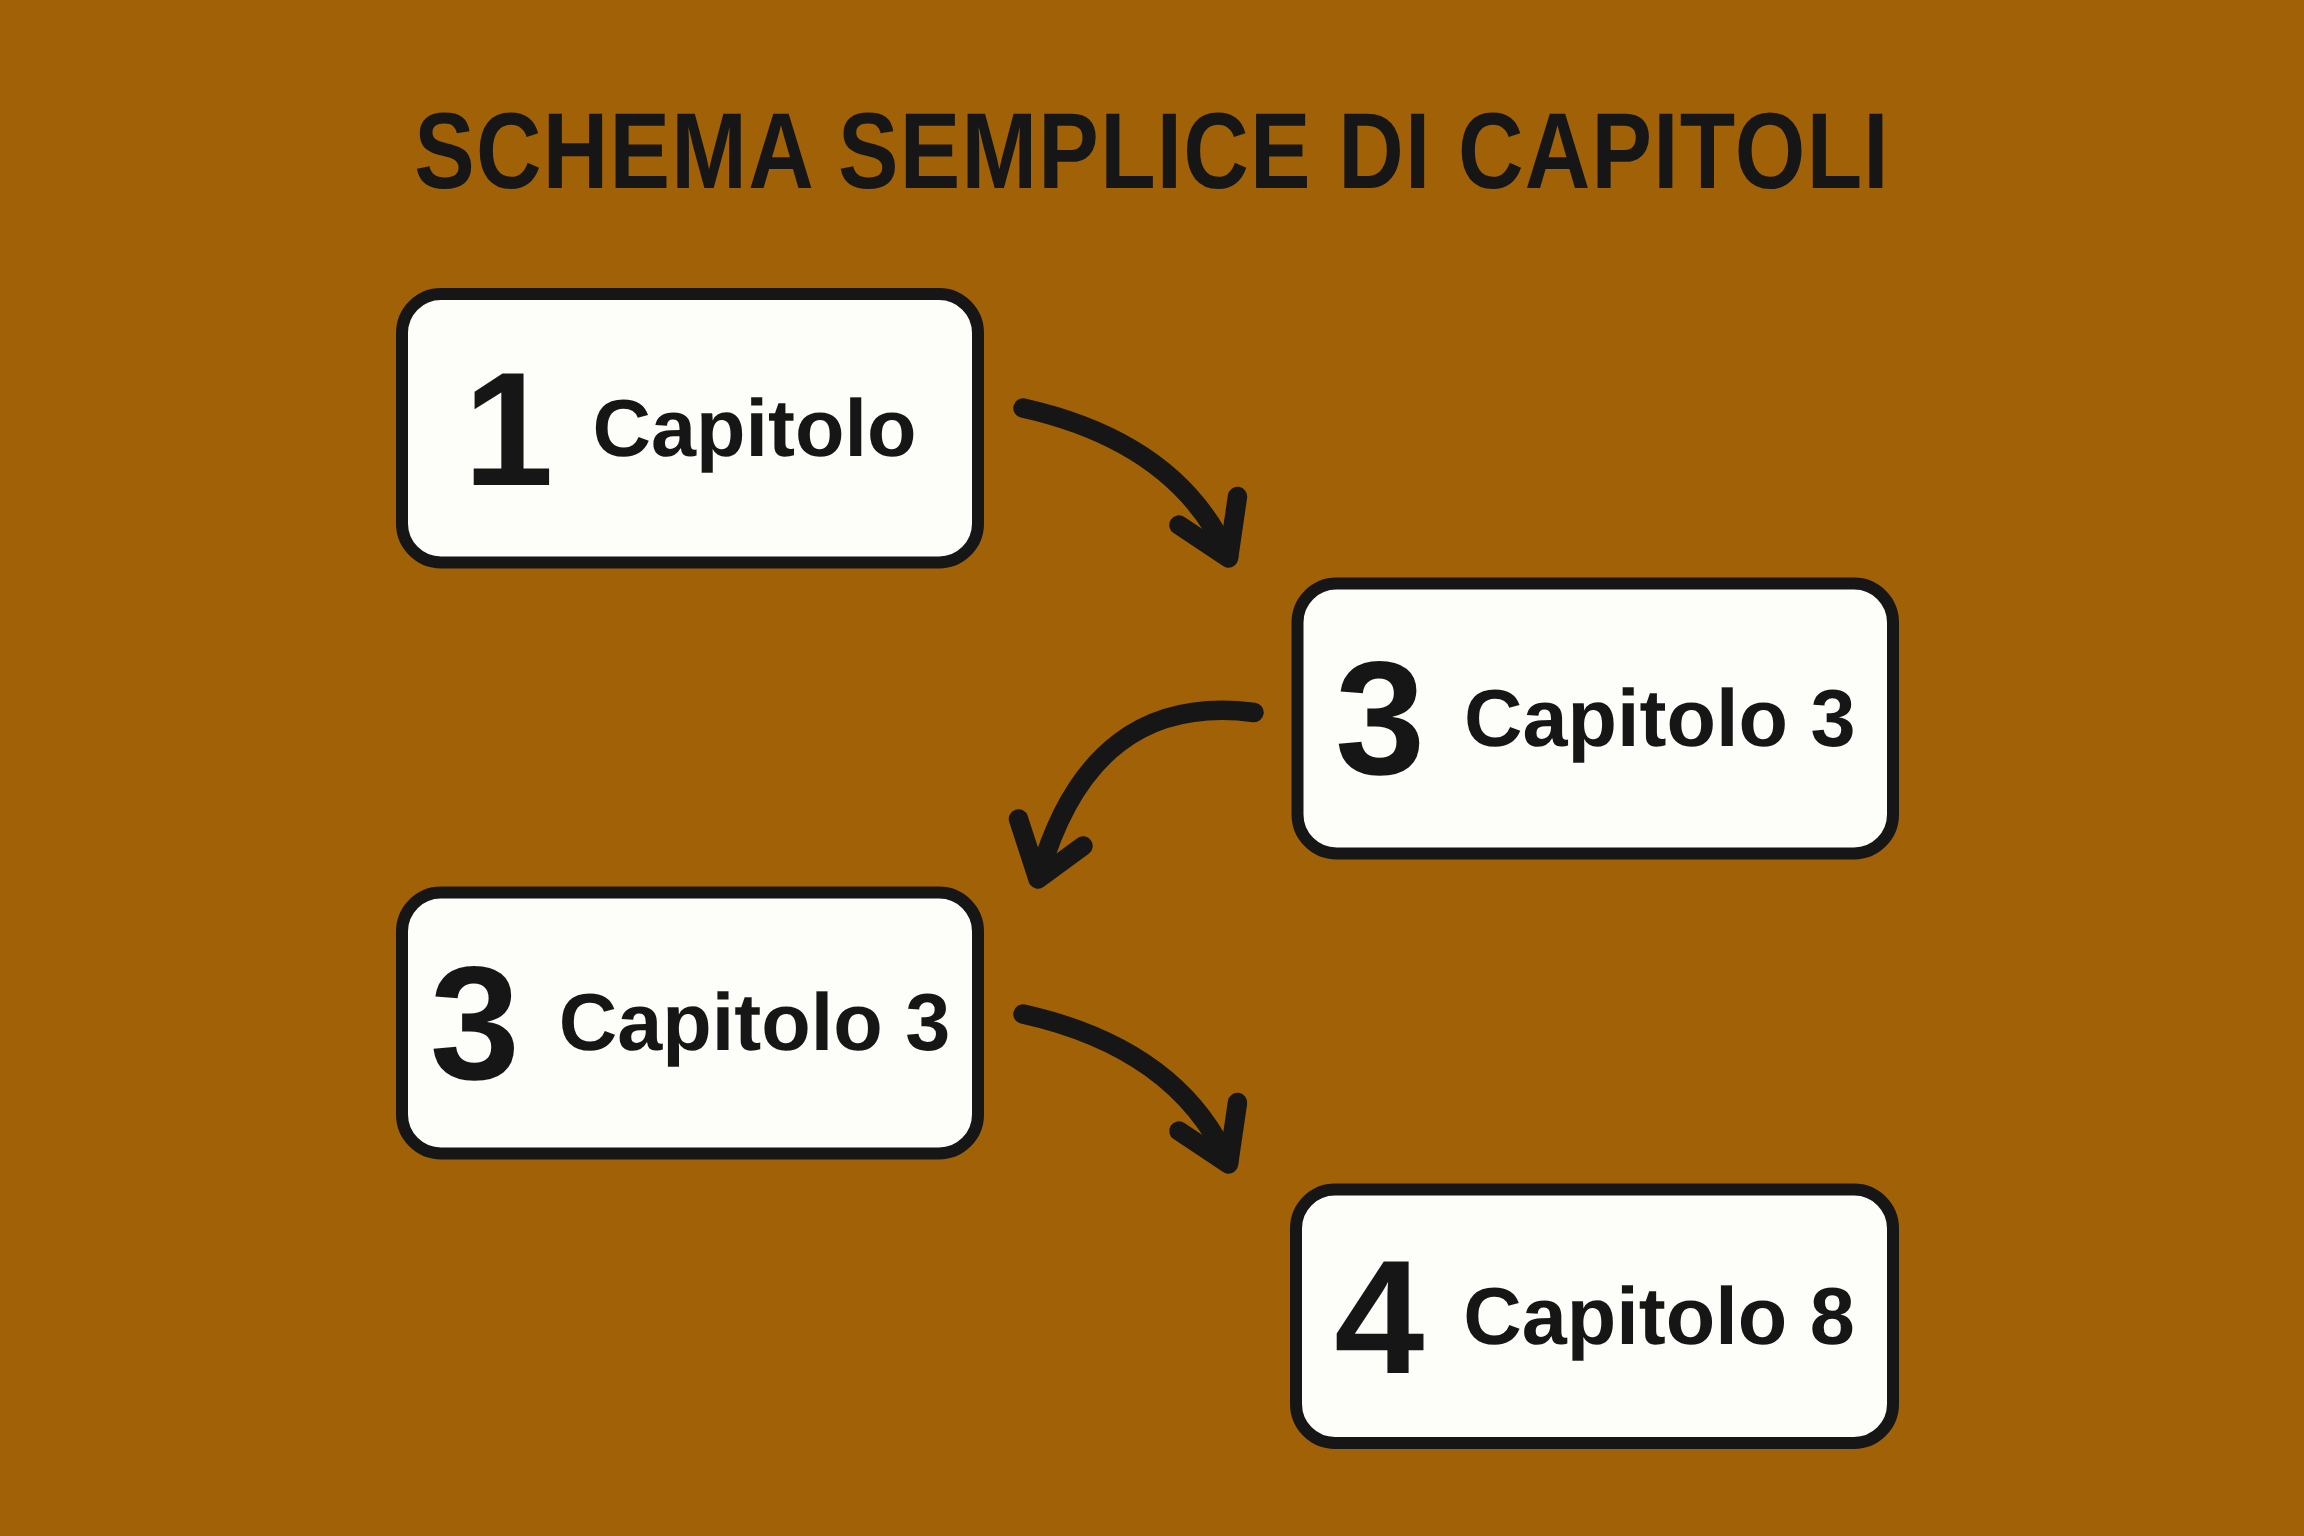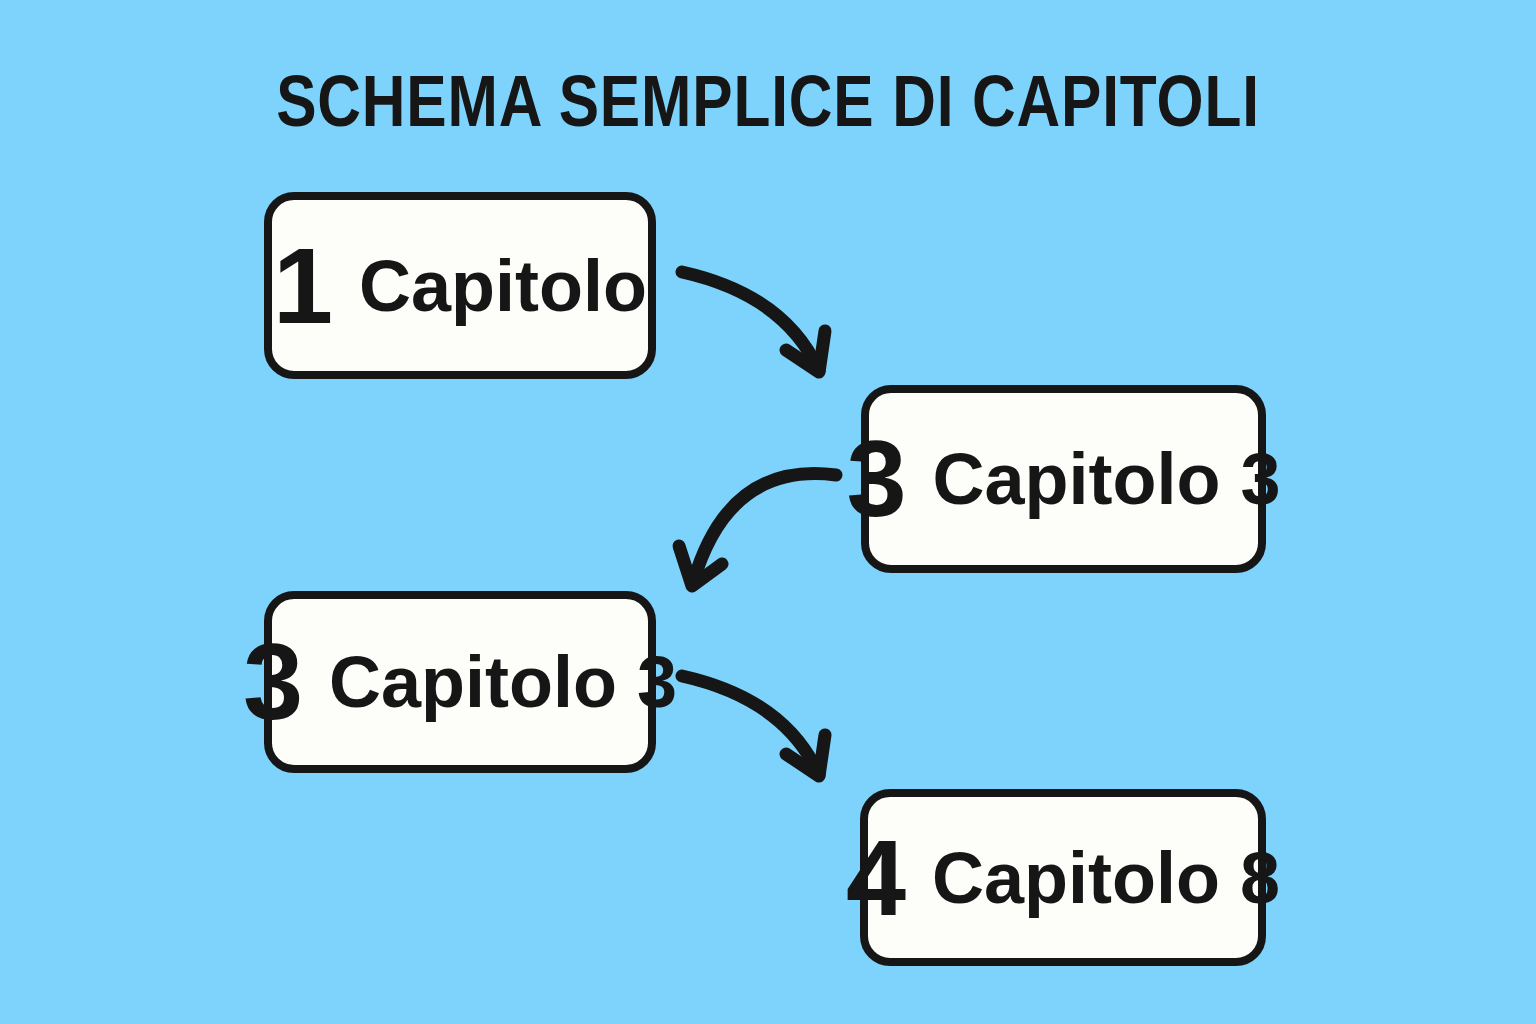--- a/index.html
+++ b/index.html
@@ -4,21 +4,21 @@
 <style>
   * { margin: 0; padding: 0; box-sizing: border-box; }
   html, body { background: #e9e7e0; }
   body { font-family: "Liberation Sans", "DejaVu Sans", sans-serif; }
 
   .canvas {
     position: relative;
     width: 1536px;
     height: 1024px;
     margin: 0 auto;
-    background: #7dd3fc;
+    background: #a16207;
     overflow: hidden;
   }
 
   .title {
     position: absolute;
     top: 60px;
     left: 0;
     width: 100%;
     text-align: center;
     font-size: 72px;
@@ -47,21 +47,21 @@
     justify-content: center;
     gap: 26px;
     color: #161616;
   }
   .node .num {
     font-size: 108px;
     font-weight: 700;
     line-height: 1;
   }
   .node .lbl {
-    font-size: 72px;
+    font-size: 54px;
     font-weight: 700;
     line-height: 1;
     white-space: nowrap;
   }
 
   .node-1 { left: 264px; top: 192px;  width: 392px; height: 187px; }
   .node-2 { left: 861px; top: 385px;  width: 405px; height: 188px; }
   .node-3 { left: 264px; top: 591px;  width: 392px; height: 182px; }
   .node-4 { left: 860px; top: 789px;  width: 406px; height: 177px; }
 </style>

